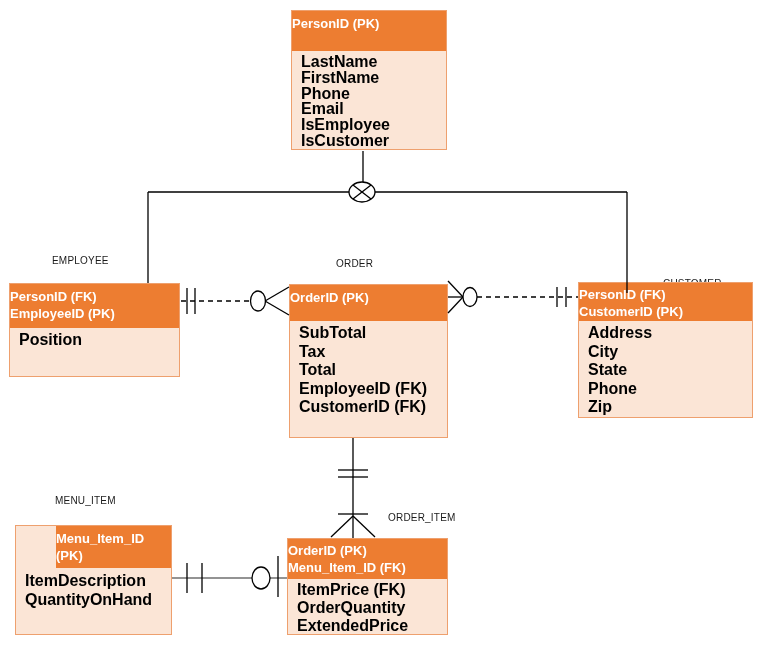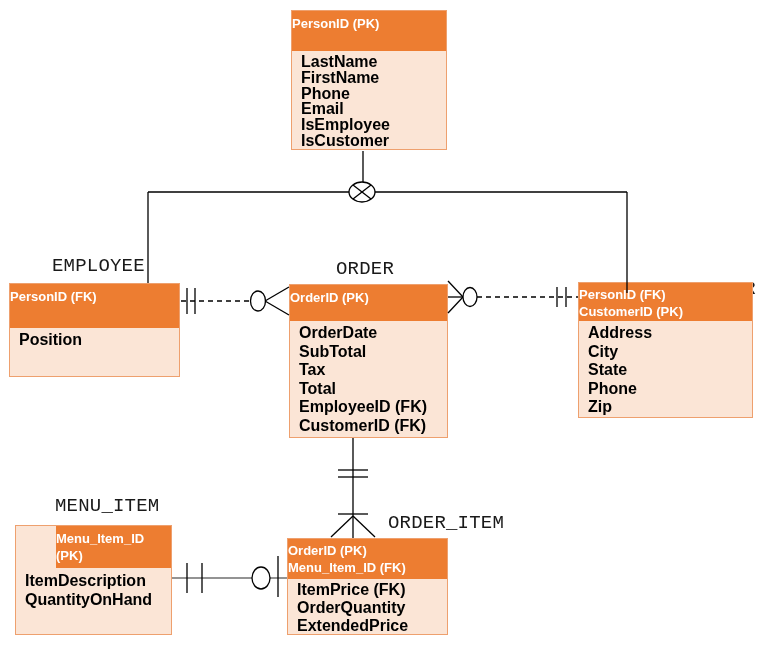--- a/index.html
+++ b/index.html
@@ -19,22 +19,22 @@
     box-sizing:border-box;padding-top:4px;line-height:17px;
   }
   .ebody{box-sizing:border-box;padding:3px 4px 0 9px;}
   .frow{
     color:var(--body-text);font-weight:700;font-size:16px;
     line-height:18.6px;white-space:nowrap;
   }
   .tight .frow{line-height:15.8px;}
   .orditem .frow{line-height:18px;}
   .elabel{
-    position:absolute;color:#1a1a1a;font-size:19px;font-weight:400;
-    white-space:nowrap;letter-spacing:0.2px;font-family:Liberation Mono, monospace;
+    position:absolute;color:#1a1a1a;font-size:10px;font-weight:400;
+    white-space:nowrap;letter-spacing:0.2px;
   }
   svg.overlay{position:absolute;left:0;top:0;pointer-events:none;}
   svg.overlay line, svg.overlay ellipse{
     stroke:var(--connector);stroke-width:1.3;fill:none;
   }
   svg.overlay ellipse{fill:#fff;}
   svg.overlay line.dash{stroke-dasharray:5 4;}
   svg.overlay line.gray{stroke:var(--connector-gray);}
 </style>
 </head>
@@ -53,33 +53,33 @@
       <div class="frow">Email</div>
       <div class="frow">IsEmployee</div>
       <div class="frow">IsCustomer</div>
     </div>
   </div>
 
   <div class="elabel" style="left:52px;top:255px;">EMPLOYEE</div>
   <div class="entity" style="left:9px;top:283px;width:171px;height:94px;">
     <div class="ehead" style="height:44px;padding-top:4px;">
       <div>PersonID (FK)</div>
+      <div>EmployeeID (PK)</div>
     </div>
     <div class="ebody">
       <div class="frow">Position</div>
     </div>
   </div>
 
   <div class="elabel" style="left:336px;top:258px;">ORDER</div>
   <div class="entity" style="left:289px;top:284px;width:159px;height:154px;">
     <div class="ehead" style="height:36px;">
       <div>OrderID (PK)</div>
     </div>
     <div class="ebody">
-      <div class="frow">OrderDate</div>
       <div class="frow">SubTotal</div>
       <div class="frow">Tax</div>
       <div class="frow">Total</div>
       <div class="frow">EmployeeID (FK)</div>
       <div class="frow">CustomerID (FK)</div>
     </div>
   </div>
 
   <div class="elabel" style="left:663px;top:242px;margin-top:36px;">CUSTOMER</div>
   <div class="entity" style="left:578px;top:282px;width:175px;height:136px;">

